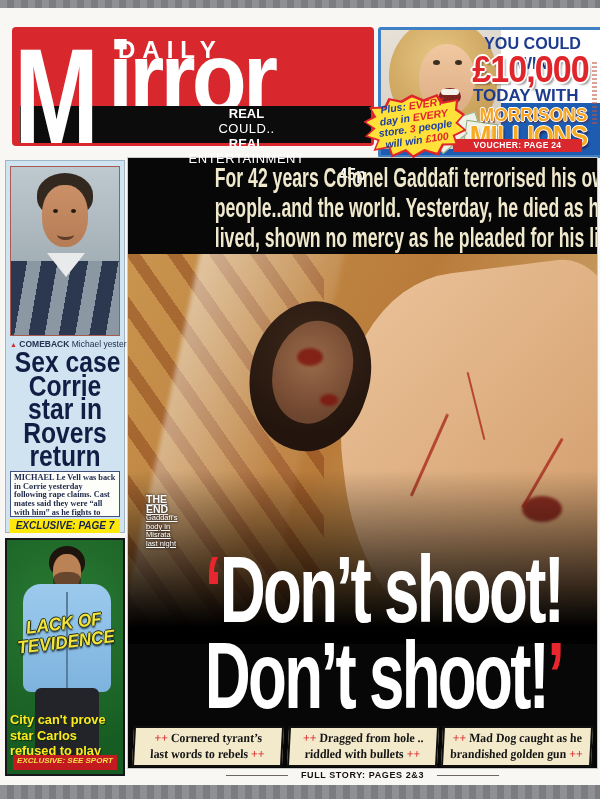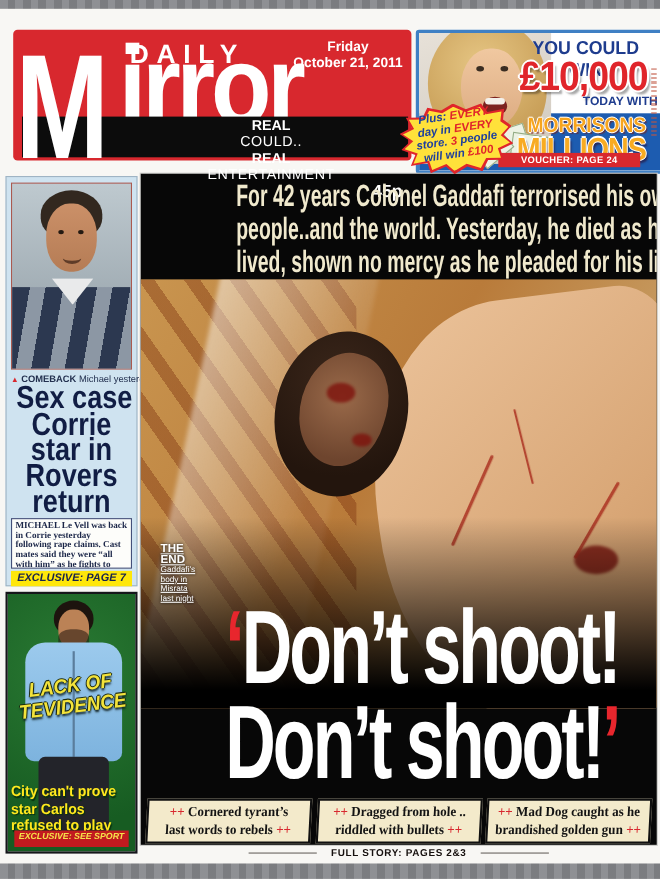--- a/index.html
+++ b/index.html
@@ -41,21 +41,21 @@
   .w-eye{width:7px;height:5px;border-radius:50%;background:#3a2d22;top:30px;}
   .w-mouth{left:58px;top:58px;width:22px;height:17px;border-radius:50%;background:#7c2320;}
   .w-teeth{left:60px;top:59px;width:18px;height:6px;border-radius:3px;background:#f4f0ea;}
   .note{width:30px;height:18px;background:#edf2e4;border:1px solid #93ac85;}
   .promo-l1{left:86px;right:2px;top:4px;text-align:center;font-weight:bold;font-size:17px;
             color:#1e3c8e;transform:scaleX(.95);}
   .promo-prize{left:80px;right:0;top:19px;text-align:center;font-weight:bold;font-size:37px;
       color:#e0252b;letter-spacing:-1px;transform:scaleX(.92);
       text-shadow:-2px 0 #fff,2px 0 #fff,0 -2px #fff,0 2px #fff,-1px -1px #fff,1px 1px #fff,
                   -1px 1px #fff,1px -1px #fff,3px 3px 2px rgba(0,0,0,.35);}
-  .promo-l2{left:92px;right:2px;top:56px;text-align:right;font-weight:bold;font-size:11px;color:#1e3c8e;}
+  .promo-l2{left:92px;right:2px;top:56px;text-align:left;font-weight:bold;font-size:17px;color:#1e3c8e;}
   .promo-morr{left:88px;right:2px;top:74px;text-align:center;font-weight:bold;font-size:19px;
       color:#f7a51f;transform:scaleX(.92);
       text-shadow:-1px 0 #fff,1px 0 #fff,0 -1px #fff,0 1px #fff,2px 2px 1px rgba(120,30,20,.6);}
   .promo-mill{left:76px;right:0;top:90px;text-align:center;font-weight:bold;font-size:29px;
       color:#f8ab22;transform:scaleX(.9);letter-spacing:-1px;
       text-shadow:-1px 0 #fff,1px 0 #fff,0 -1px #fff,0 1px #fff,2px 3px 2px rgba(40,20,60,.7);}
   .promo-voucher{left:72px;right:18px;bottom:3px;height:13px;background:#d8282e;color:#fff;
       font-weight:bold;font-size:8.5px;line-height:13px;text-align:center;letter-spacing:.3px;}
   .promo-terms{right:3px;top:32px;width:5px;height:62px;opacity:.55;
       background:repeating-linear-gradient(#c05540 0 2px,transparent 2px 4px);}
@@ -159,24 +159,20 @@
 </style>
 </head>
 <body>
 
 <div id="page">
 
   <div class="abs edge-bar top"></div>
 
   <div class="abs masthead">
     <div class="abs mast-daily">DAILY</div>
-    <div class="abs mast-date">
-      <div>Friday</div>
-      <div>October 21, 2011</div>
-    </div>
     <div class="abs mast-irror">irror</div>
     <div class="abs tagline">
       <span class="tg-b">REAL</span>
       <span class="tg-r">COULD..</span>
       <span class="tg-b">REAL</span>
       <span class="tg-r">ENTERTAINMENT</span>
       <span class="price">45p</span>
     </div>
     <div class="abs mast-m">M</div>
   </div>

